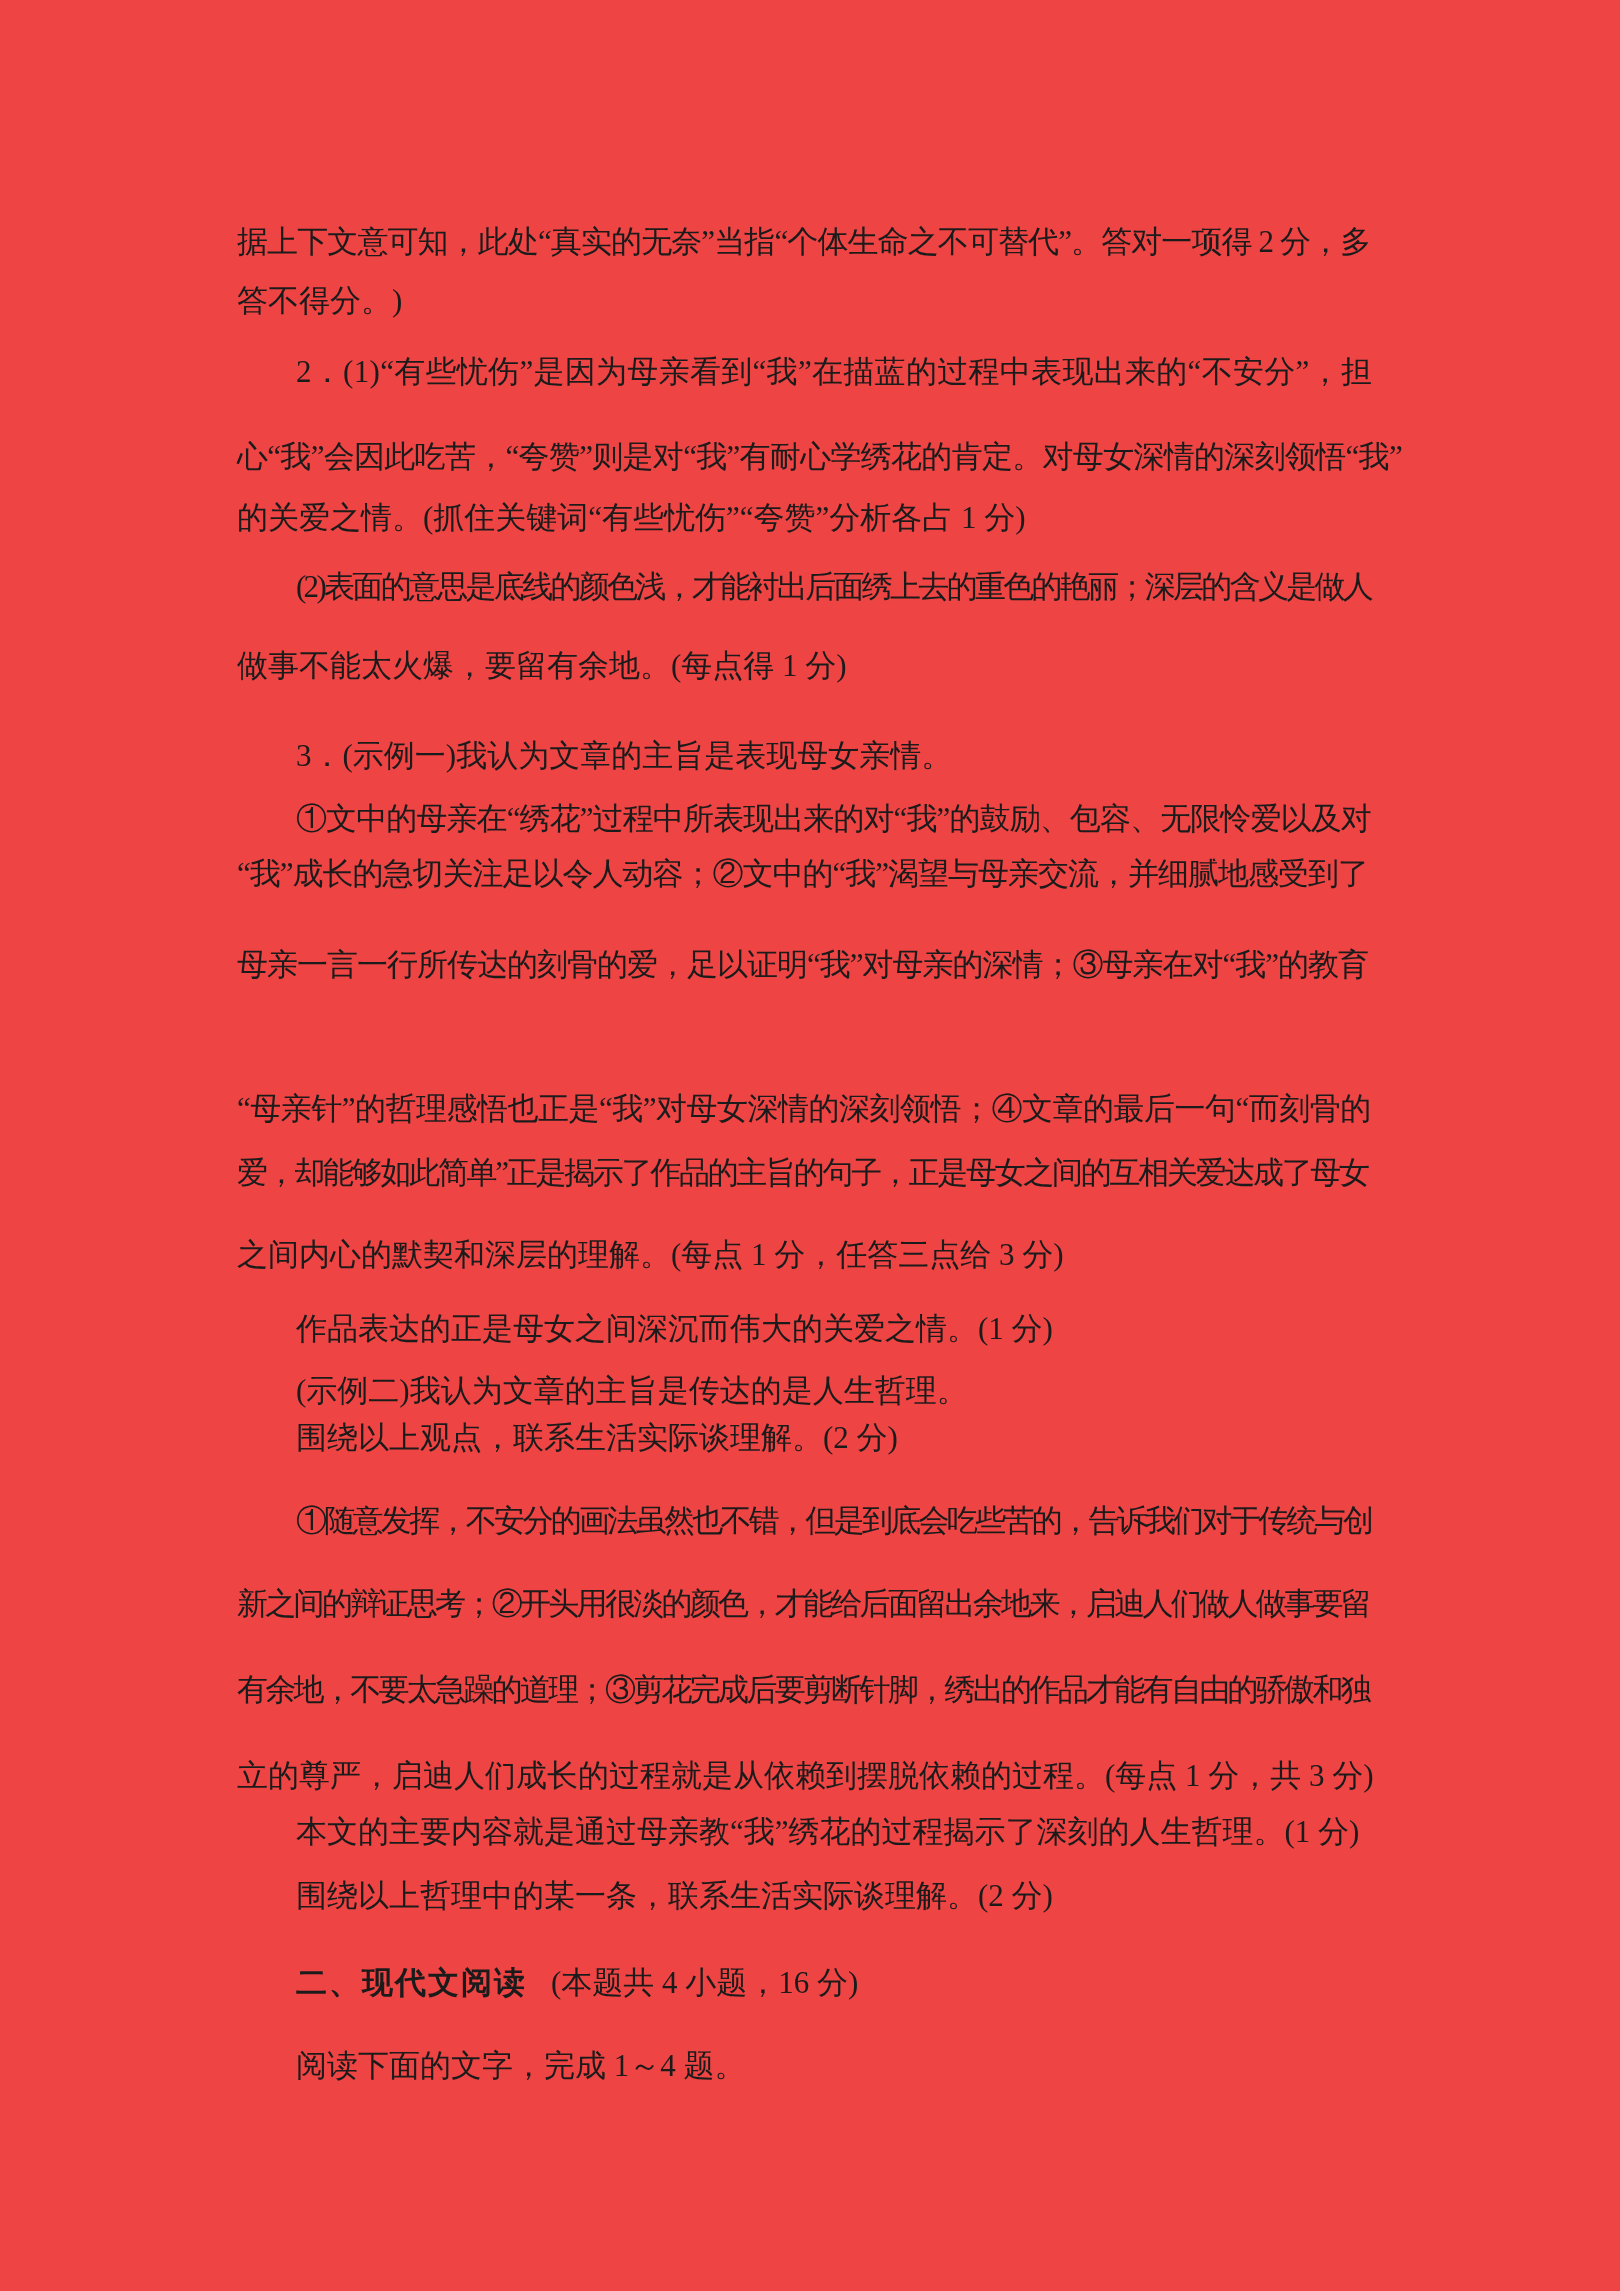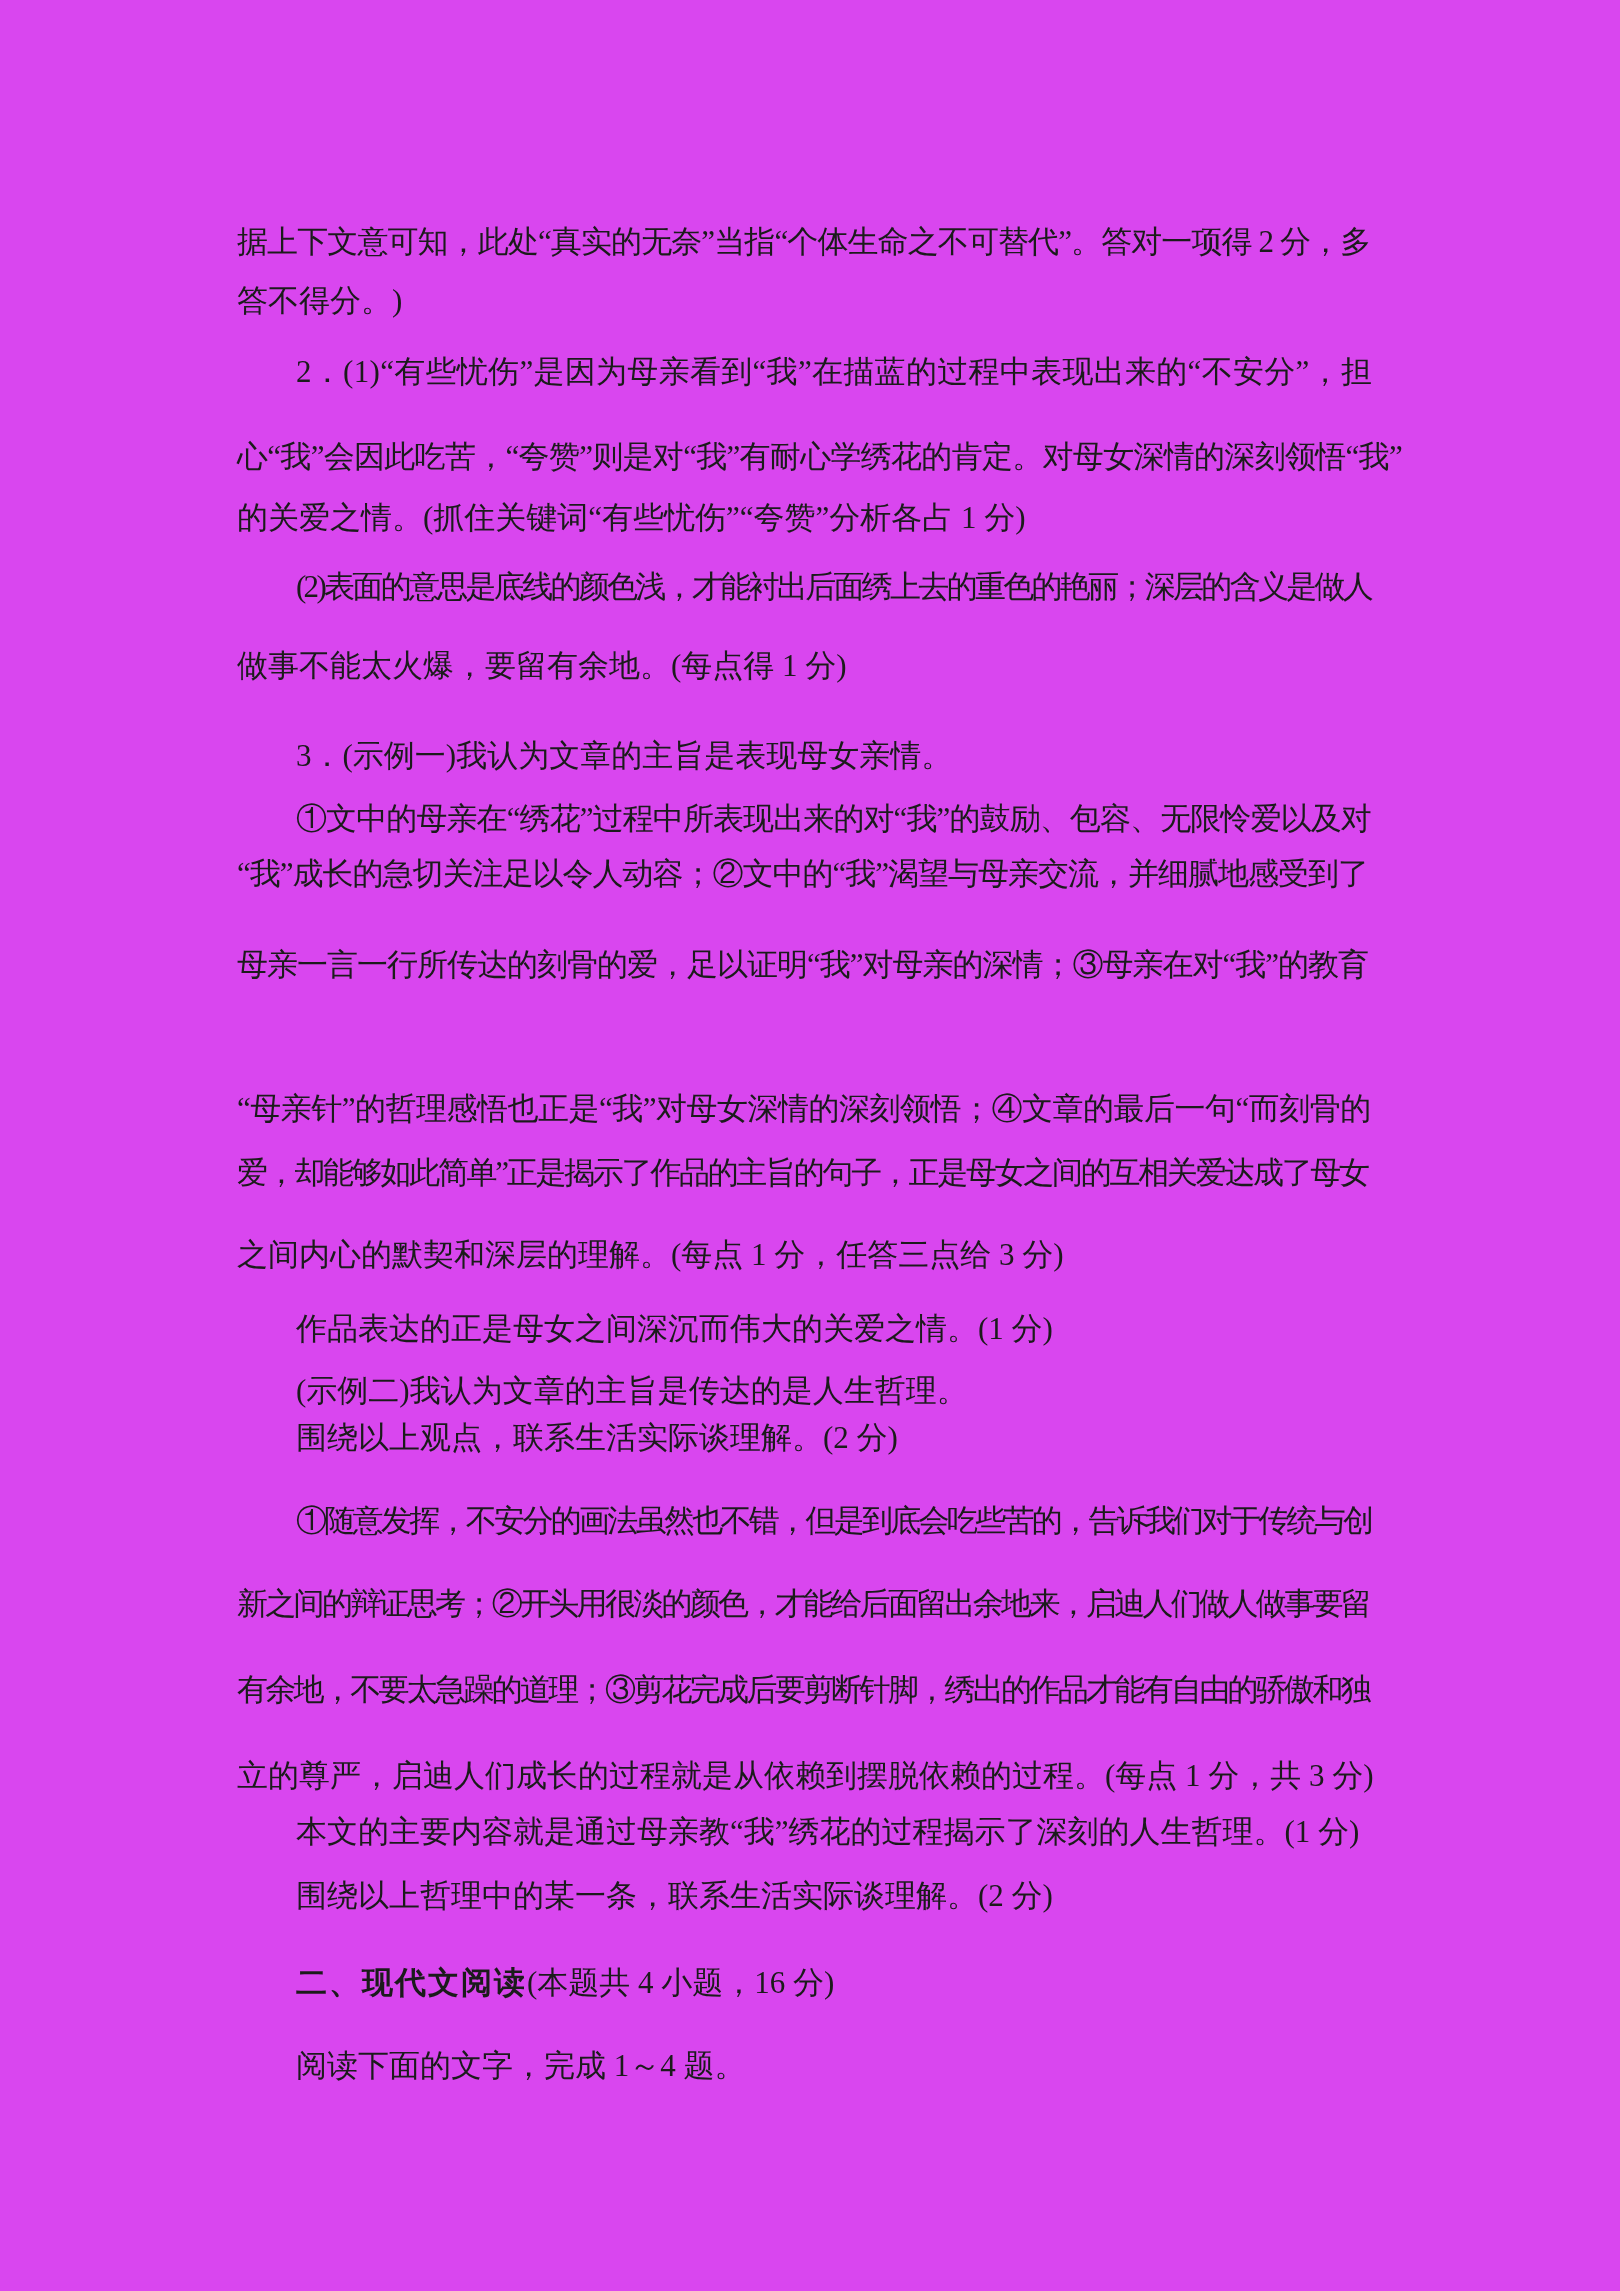--- a/index.html
+++ b/index.html
@@ -5,21 +5,21 @@
   html, body {
     margin: 0;
     padding: 0;
     background: #e8e8e8;
   }
   .page {
     position: relative;
     width: 1620px;
     height: 2292px;
     margin: 0 auto;
-    background: #d946ef;
+    background: #ef4444;
     overflow: hidden;
     font-family: "Liberation Serif", "DejaVu Serif", serif;
     color: #1b1b1b;
   }
   .line {
     position: absolute;
     left: 237px;
     width: 1147px;
     font-size: 31px;
     line-height: 37px;
@@ -29,20 +29,21 @@
   .ind {
     text-indent: 59px;
   }
   .heading .b {
     font-weight: bold;
     font-family: "Liberation Sans", "DejaVu Sans", sans-serif;
     letter-spacing: 2px;
   }
   .heading .r {
     font-weight: normal;
+    margin-left: 24px;
   }
 </style>
 </head>
 <body>
 
 <div class="page">
   <div class="line fit" style="top: 223px; letter-spacing: -0.9px;"><span>据上下文意可知，此处“真实的无奈”当指“个体生命之不可替代”。答对一项得 2 分，多</span></div>
   <div class="line" style="top:282px"><span>答不得分。)</span></div>
   <div class="line fit ind" style="top: 353px; letter-spacing: 0.3px;"><span>2．(1)“有些忧伤”是因为母亲看到“我”在描蓝的过程中表现出来的“不安分”，担</span></div>
   <div class="line fit" style="top: 438px; letter-spacing: -0.7px;"><span>心“我”会因此吃苦，“夸赞”则是对“我”有耐心学绣花的肯定。对母女深情的深刻领悟“我”</span></div>

